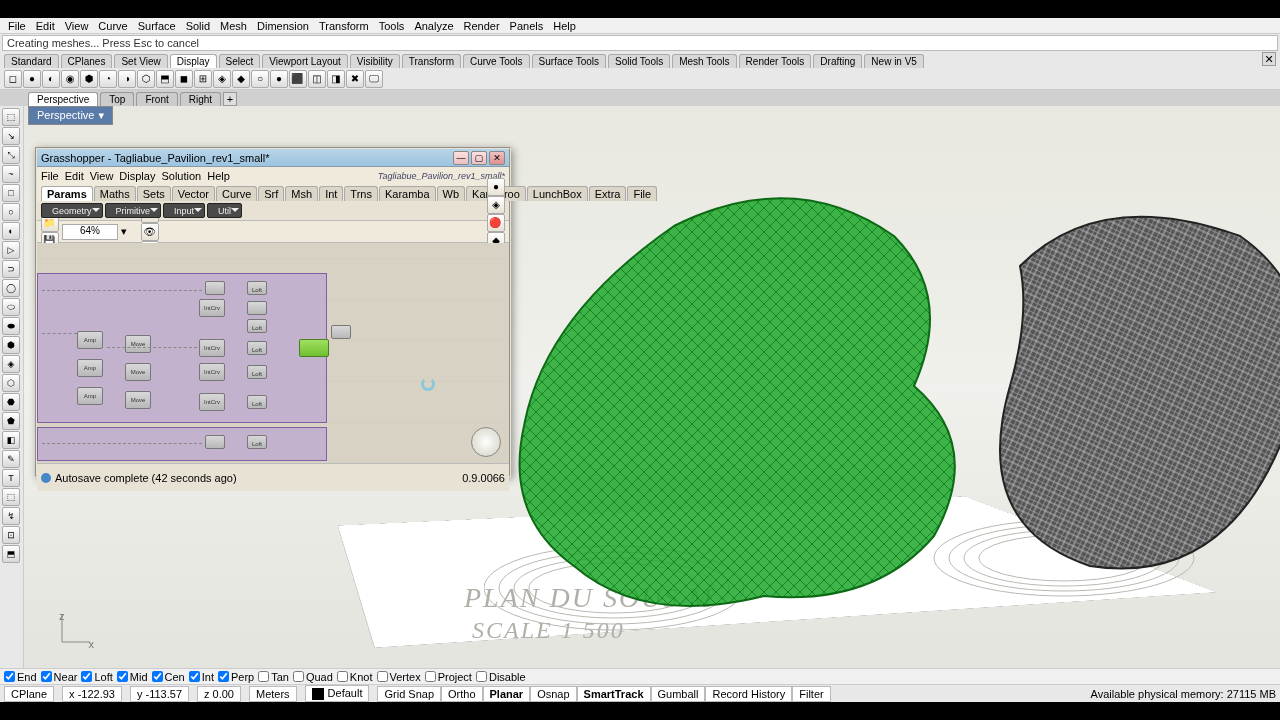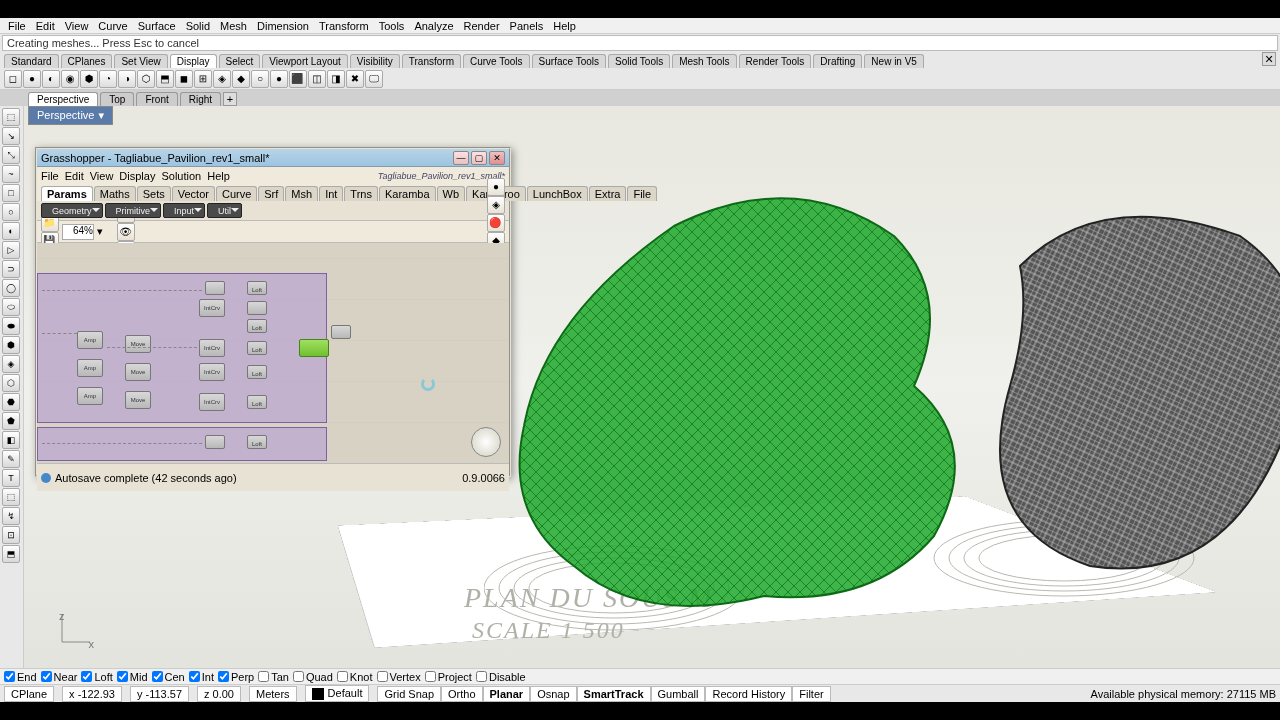--- a/index.html
+++ b/index.html
@@ -48,21 +48,21 @@
 .gh-menurow { height:18px; display:flex; align-items:center; padding:0 4px; gap:6px; font-size:10px; background:#f0eadc; }
 .gh-menurow .fname { margin-left:auto; font-style:italic; font-size:9px; color:#446;text-align:center; }
 .gh-tabs { height:16px; display:flex; align-items:flex-end; gap:1px; padding:0 4px; background:#f0eadc; font-size:10px; }
 .gh-tabs .ghtab { padding:1px 5px; border:1px solid #aaa; border-bottom:none; border-radius:3px 3px 0 0; background:#dcd6c8; }
 .gh-tabs .ghtab.active { background:#fff; font-weight:bold; }
 .gh-shelf { height:20px; display:flex; gap:2px; padding:2px 4px; background:#e8e2d4; border-bottom:1px solid #bbb; }
 .gh-shelf .shbtn { padding:2px 10px; background:#4a4a4a; color:#eee; border:1px solid #222; border-radius:2px; font-size:9px; position:relative; }
 .gh-shelf .shbtn .tri { position:absolute; right:2px; top:4px; width:0; height:0; border-left:4px solid transparent; border-right:4px solid transparent; border-top:4px solid #eee; }
 .gh-tool { height:22px; display:flex; align-items:center; gap:3px; padding:2px 4px; background:#f0eadc; border-bottom:1px solid #bbb; }
 .gh-tool .ghic { width:18px; height:18px; border:1px solid #aaa; border-radius:2px; background:linear-gradient(#fff,#e8e2d4); display:flex; align-items:center; justify-content:center; font-size:10px; }
-.gh-tool .zoom { width:32px; height:16px; border:1px solid #aaa; text-align:right; font-size:10px; background:#fff; }
+.gh-tool .zoom { width:56px; height:16px; border:1px solid #aaa; text-align:center; font-size:10px; background:#fff; }
 .gh-tool .sep { width:8px; }
 .gh-canvas { flex:1; position:relative; background:repeating-linear-gradient(0deg,#d8d2c4 0 40px,#d4cec0 40px 41px),repeating-linear-gradient(90deg,transparent 0 40px,#cac4b6 40px 41px); overflow:hidden; height:220px; }
 .ghgroup { position:absolute; background:rgba(168,140,220,.45); border:1px solid #8060a0; }
 .ghnode { position:absolute; width:26px; height:18px; background:linear-gradient(#d8d8d8,#b8b8b8); border:1px solid #777; border-radius:2px; font-size:6px; text-align:center; line-height:16px; color:#333; }
 .ghnode.sm { width:20px; height:14px; }
 .ghnode.green { background:linear-gradient(#a0e060,#70c030); border-color:#4a8020; }
 .ghwire { position:absolute; border-top:1px dashed #888; }
 .compass { position:absolute; right:8px; bottom:6px; width:30px; height:30px; border-radius:50%; background:radial-gradient(#fff,#d0d0c0); border:1px solid #888; }
 .gh-status { height:28px; display:flex; align-items:center; padding:0 4px; font-size:9px; background:#e8e2d4; border-top:1px solid #bbb; }
 .gh-status .ver { margin-left:auto; }

